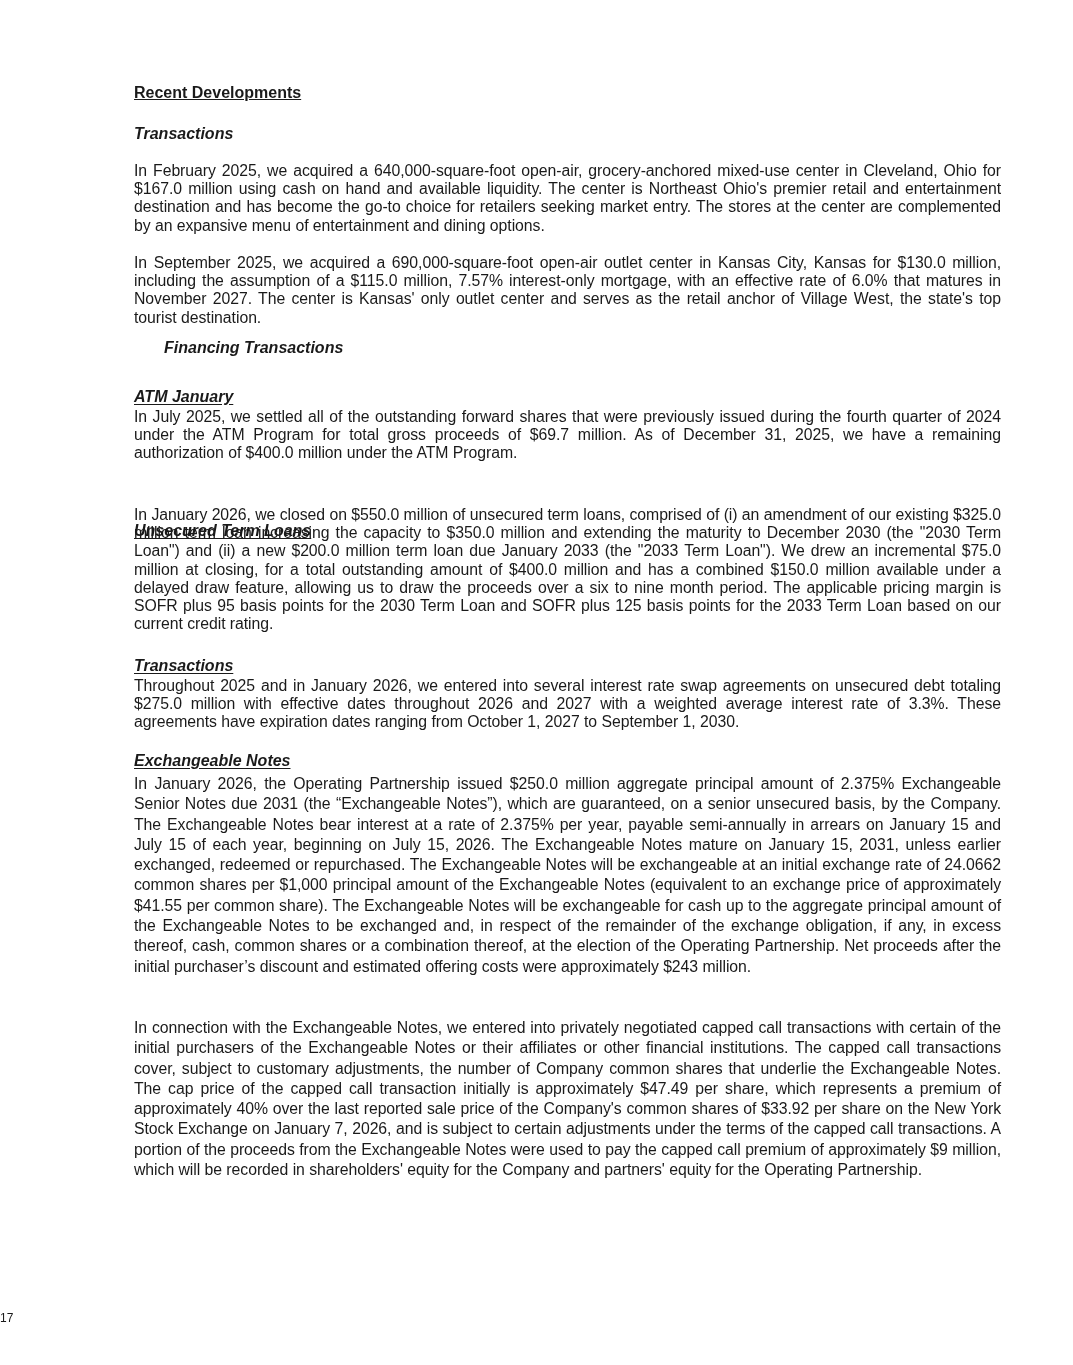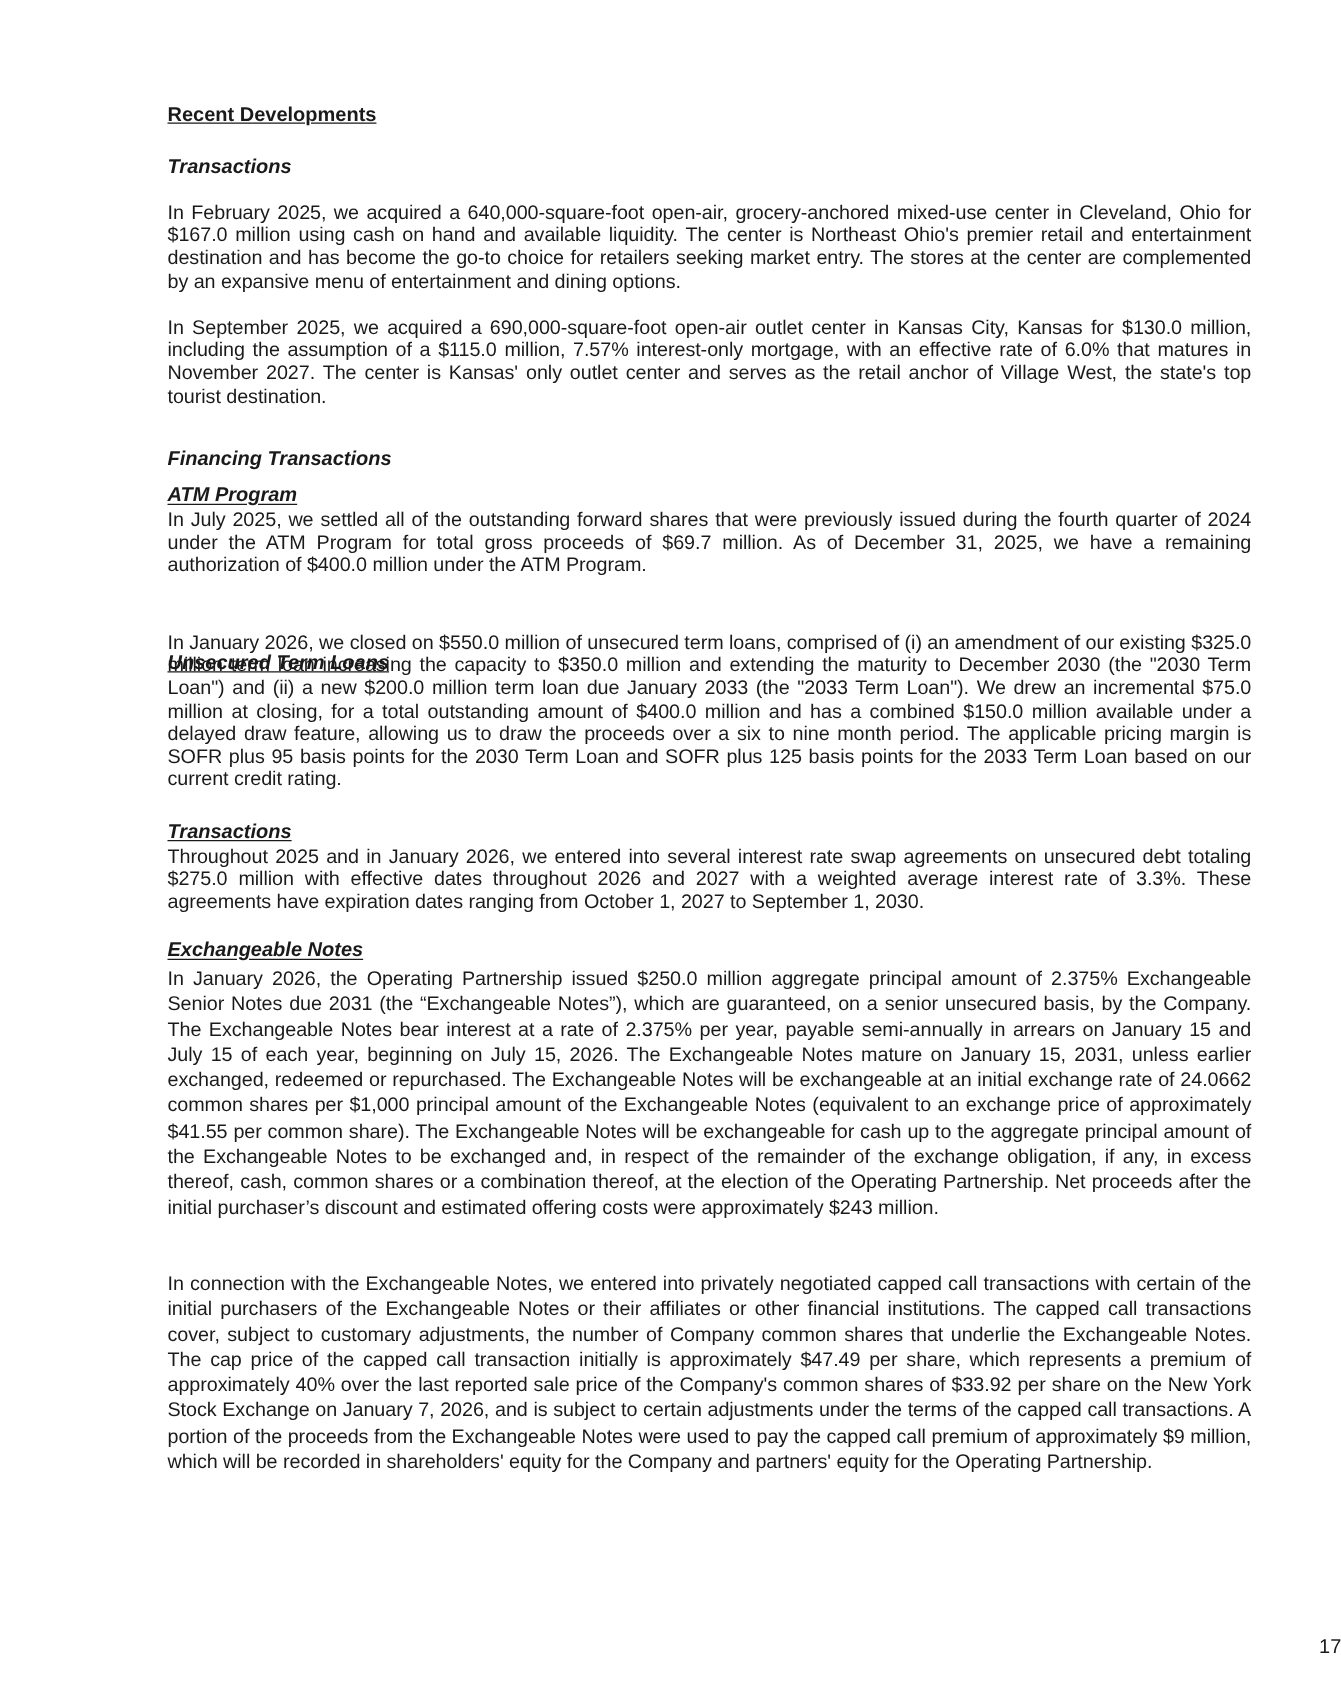--- a/index.html
+++ b/index.html
@@ -63,41 +63,41 @@
       letter-spacing: -0.05px;
     }
     .para.loose {
       line-height: 20.3px;
     }
     .page-number {
       position: absolute;
       left: 0;
       width: 1073px;
       top: 1308px;
-      text-align: right;
-      font-size: 16px;
+      text-align: left;
+      font-size: 12px;
       line-height: 20px;
     }
   </style>
 </head>
 <body>
 
 <div class="page">
 
   <h2 class="section-title" style="top:83px;">Recent Developments</h2>
 
   <h3 class="sub-title" style="top:124px;">Transactions</h3>
 
   <p class="para" style="top:162px;">In February 2025, we acquired a 640,000-square-foot open-air, grocery-anchored mixed-use center in Cleveland, Ohio for $167.0 million using cash on hand and available liquidity. The center is Northeast Ohio's premier retail and entertainment destination and has become the go-to choice for retailers seeking market entry. The stores at the center are complemented by an expansive menu of entertainment and dining options.</p>
 
   <p class="para" style="top:254px;">In September 2025, we acquired a 690,000-square-foot open-air outlet center in Kansas City, Kansas for $130.0 million, including the assumption of a $115.0 million, 7.57% interest-only mortgage, with an effective rate of 6.0% that matures in November 2027. The center is Kansas' only outlet center and serves as the retail anchor of Village West, the state's top tourist destination.</p>
 
-  <h3 class="sub-title" style="top:358px;">Financing Transactions</h3>
+  <h3 class="sub-title" style="top:338px;margin-left:30px;">Financing Transactions</h3>
 
-  <h4 class="minor-title" style="top:387px;">ATM Program</h4>
+  <h4 class="minor-title" style="top:387px;">ATM January</h4>
   <p class="para" style="top:408px;">In July 2025, we settled all of the outstanding forward shares that were previously issued during the fourth quarter of 2024 under the ATM Program for total gross proceeds of $69.7 million. As of December 31, 2025, we have a remaining authorization of $400.0 million under the ATM Program.</p>
 
   <h4 class="minor-title" style="top:501px;margin-top:20px;">Unsecured Term Loans</h4>
   <p class="para" style="top:506px;">In January 2026, we closed on $550.0 million of unsecured term loans, comprised of (i) an amendment  of our existing $325.0 million term loan increasing the capacity to $350.0 million and extending the maturity to December 2030 (the "2030 Term Loan") and (ii) a new $200.0 million term loan due January 2033 (the "2033 Term Loan"). We drew an incremental $75.0 million at closing, for a total outstanding amount of $400.0 million and has a combined $150.0 million available under a delayed draw feature, allowing us to draw the proceeds over a six to nine month period. The applicable pricing margin is SOFR plus 95 basis points for the 2030 Term Loan and SOFR plus 125 basis points for the 2033 Term Loan based on our current credit rating.</p>
 
   <h4 class="minor-title" style="top:656px;">Transactions</h4>
   <p class="para" style="top:677px;">Throughout 2025 and in January 2026, we entered into several interest rate swap agreements on unsecured debt totaling $275.0 million with effective dates throughout 2026 and 2027 with a weighted average interest rate of 3.3%. These agreements have expiration dates ranging from October 1, 2027 to September 1, 2030.</p>
 
   <h4 class="minor-title" style="top:751px;text-align:center;">Exchangeable Notes</h4>
   <p class="para loose" style="top:774px;">In January 2026, the Operating Partnership issued $250.0 million aggregate principal amount of 2.375% Exchangeable Senior Notes due 2031 (the “Exchangeable Notes”), which are guaranteed, on a senior unsecured basis, by the Company. The Exchangeable Notes bear interest at a rate of 2.375% per year, payable semi-annually in arrears on January 15 and July 15 of each year, beginning on July 15, 2026. The Exchangeable Notes mature on January 15, 2031, unless earlier exchanged, redeemed or repurchased.  The Exchangeable Notes will be exchangeable at an initial exchange rate of 24.0662 common shares per $1,000 principal amount of the Exchangeable Notes (equivalent to an exchange price of approximately $41.55 per common share). The Exchangeable Notes will be exchangeable for cash up to the aggregate principal amount of the Exchangeable Notes to be exchanged and, in respect of the remainder of the exchange obligation, if any, in excess thereof, cash, common shares or a combination thereof, at the election of the Operating Partnership. Net proceeds after the initial purchaser’s discount and estimated offering costs were approximately $243 million.</p>

